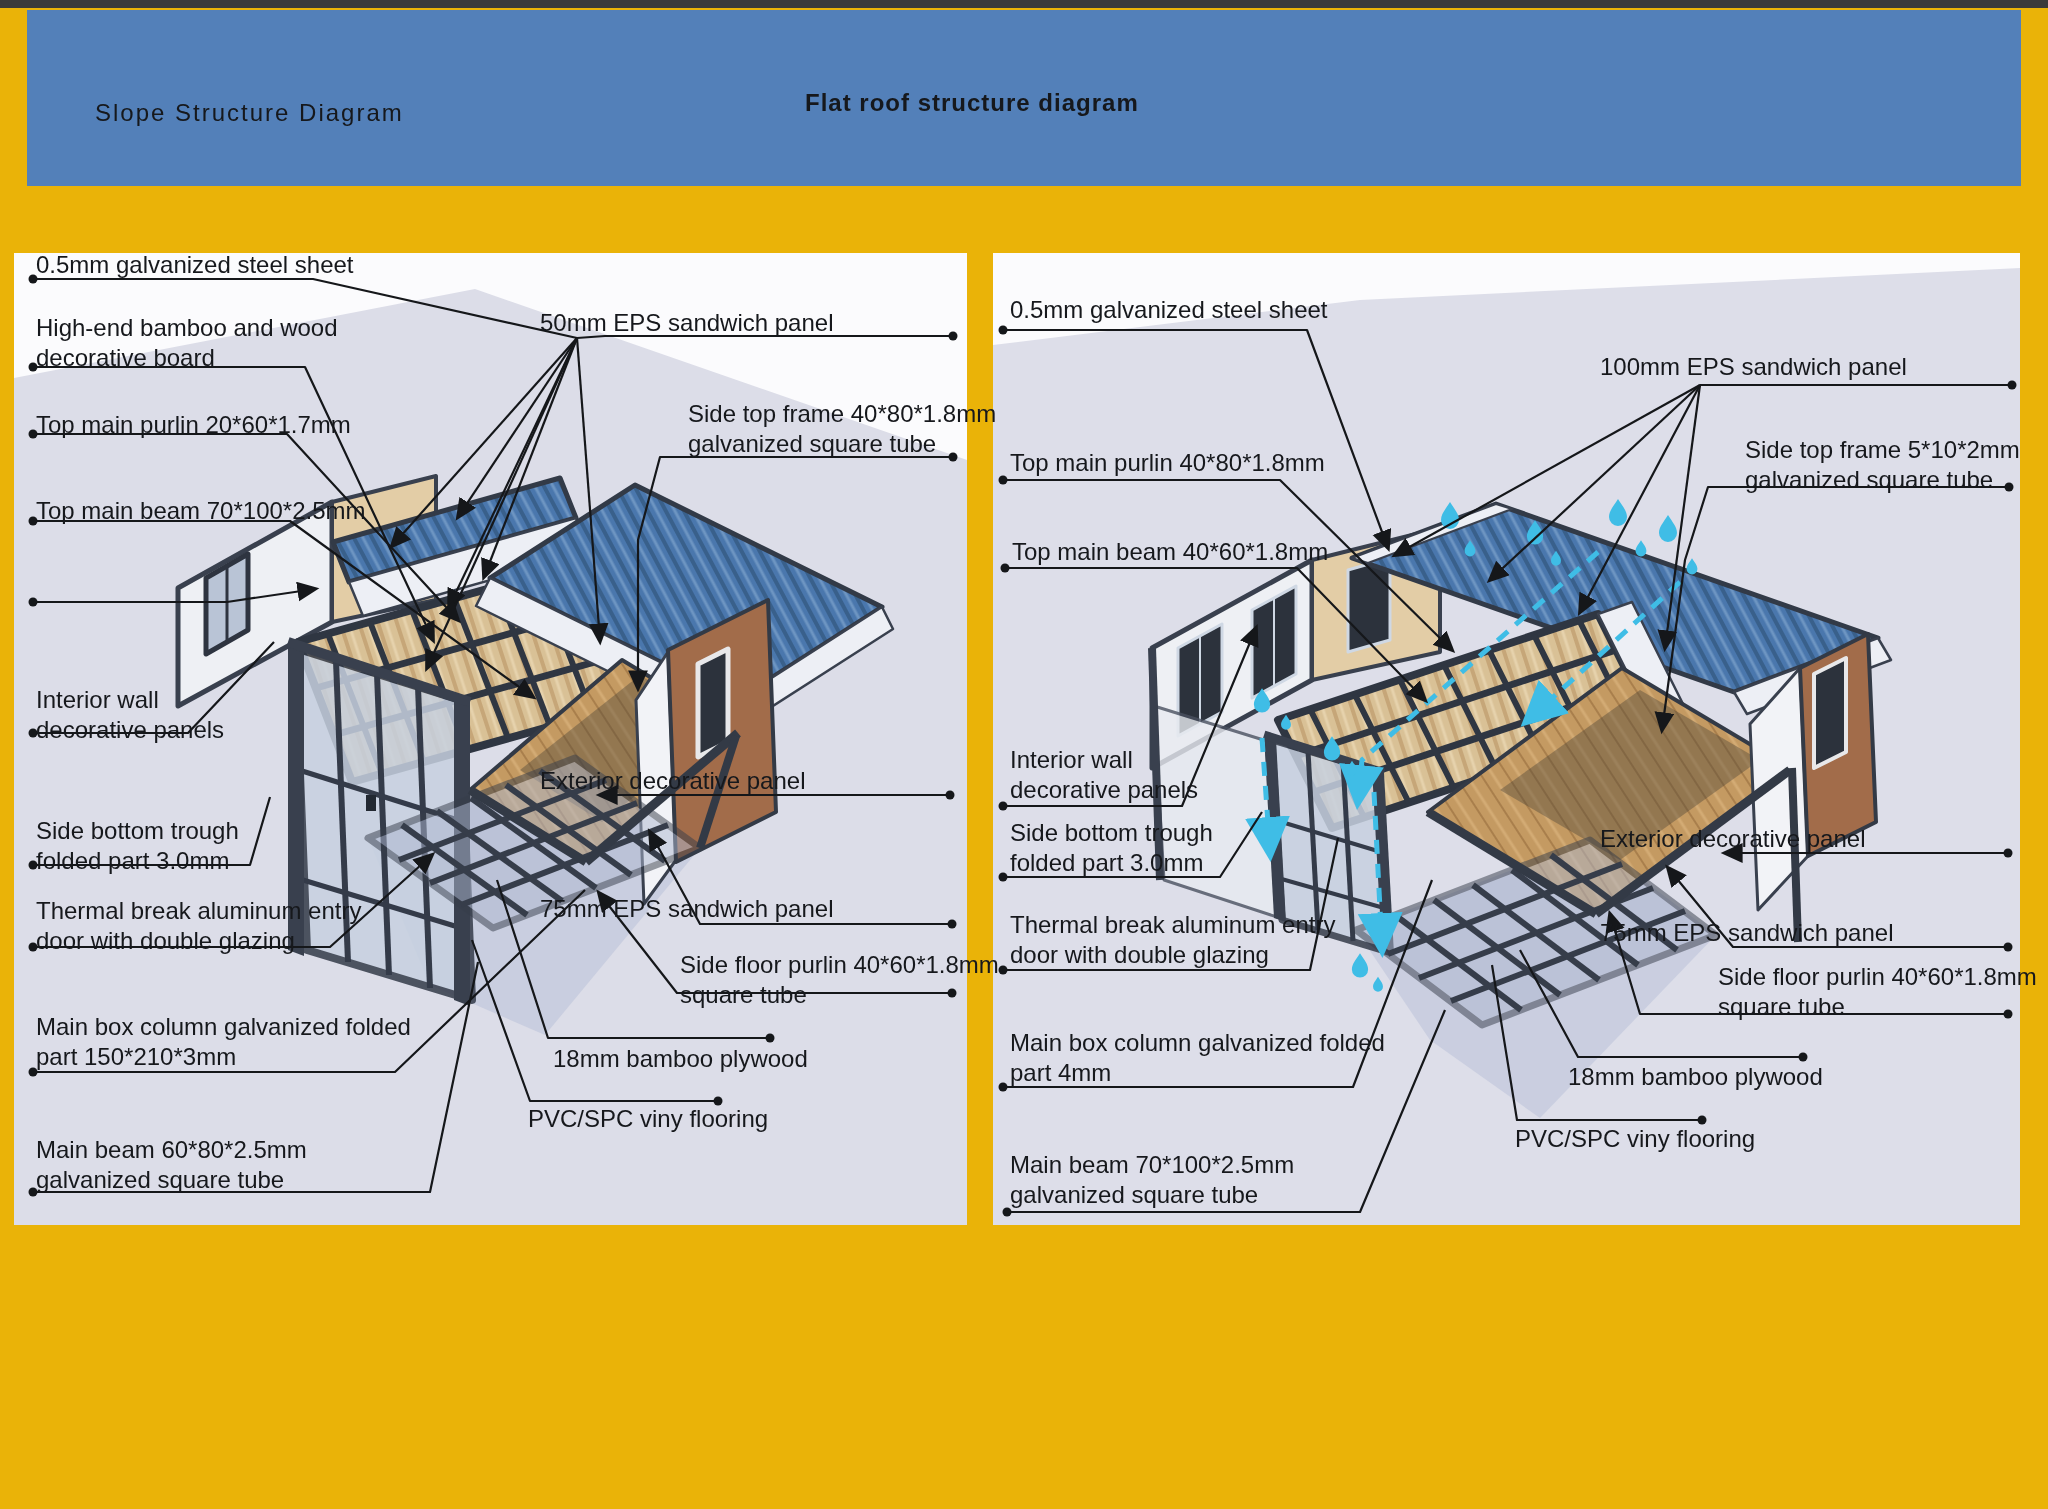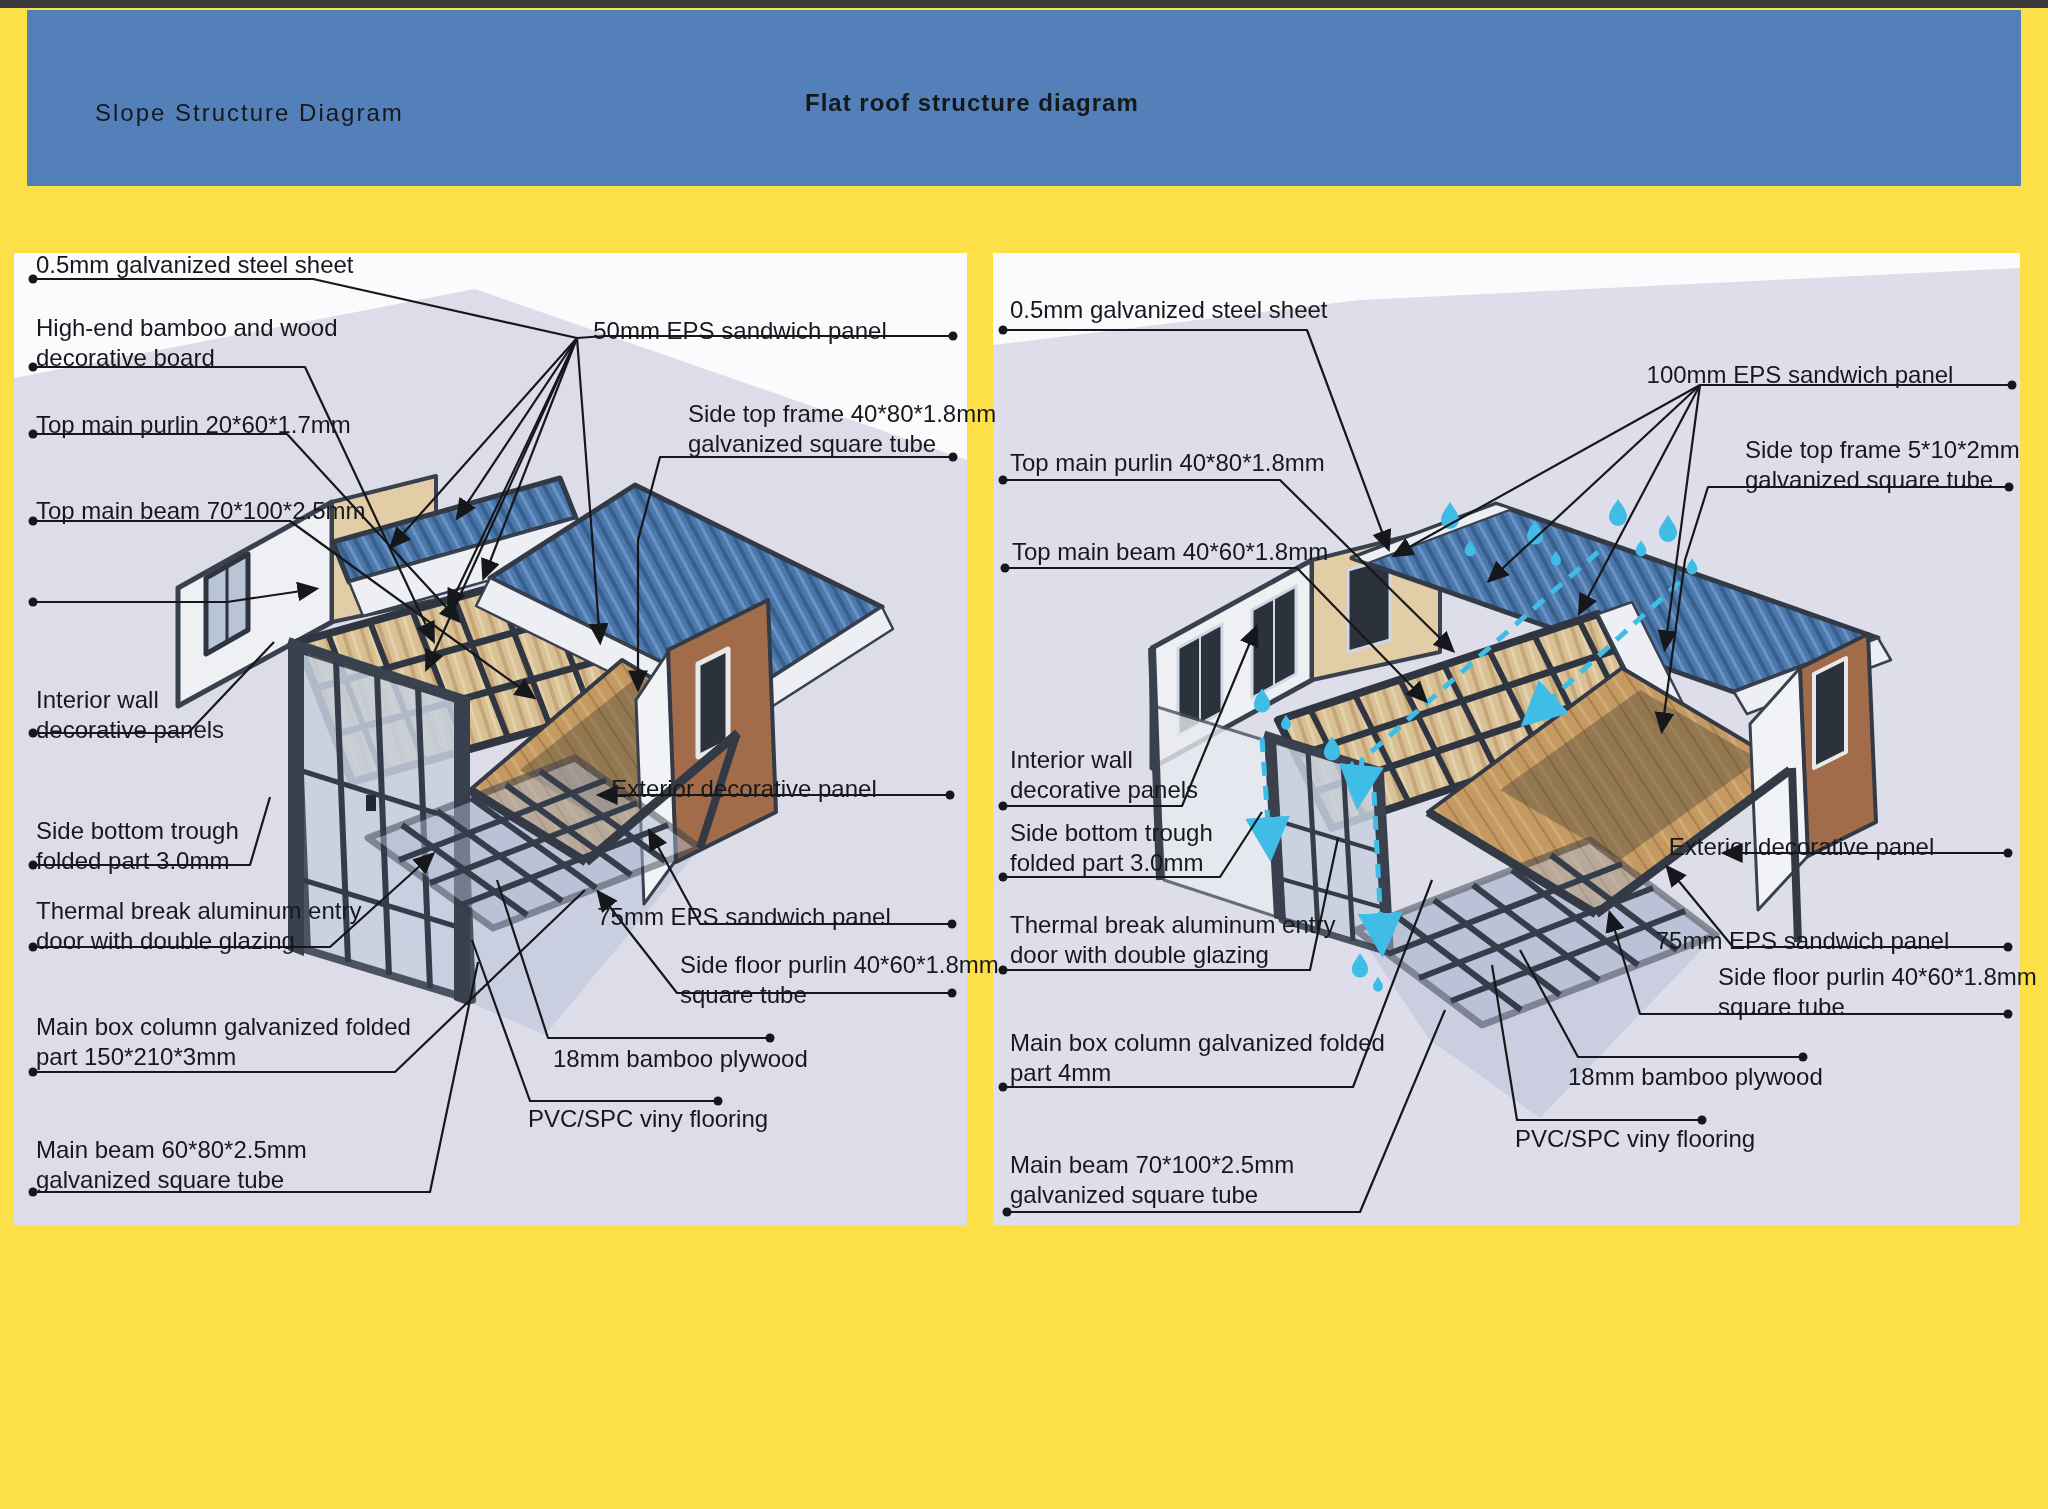--- a/index.html
+++ b/index.html
@@ -1,26 +1,26 @@
 <!DOCTYPE html>
 <html><head>
 <meta charset="utf-8">
 <style>
   html,body{margin:0;padding:0;background:#ffffff;}
-  .page{position:relative;width:2048px;height:1509px;background:#fde047;overflow:hidden;
+  .page{position:relative;width:2048px;height:1509px;background:#eab308;overflow:hidden;
         font-family:"Liberation Sans","DejaVu Sans",sans-serif;}
   .top-strip{position:absolute;left:0;top:0;width:2048px;height:8px;background:#3a3a3a;}
   .banner{position:absolute;left:27px;top:10px;width:1994px;height:176px;background:#5380b9;}
   .title-left{position:absolute;left:95px;top:98px;color:#ffffff;font-size:43px;font-weight:400;
               letter-spacing:2px;}
   .title-right{position:absolute;left:785px;top:88px;color:#ffffff;font-size:46px;font-weight:700;
                letter-spacing:1px;margin-left:20px;}
   .art{position:absolute;left:0;top:0;}
   .lbl{position:absolute;color:#16181c;font-size:24px;line-height:1.24;white-space:pre-line;}
-  .r{text-align:center;margin-top:8px;}
+  .r{text-align:left;}
 </style>
 </head>
 <body>
 
 <div class="page">
   <div class="top-strip"></div>
   <div class="banner"></div>
   <div class="title-left lbl" style="white-space:nowrap">Slope Structure Diagram</div>
   <div class="title-right lbl" style="white-space:nowrap">Flat roof structure diagram</div>
 

